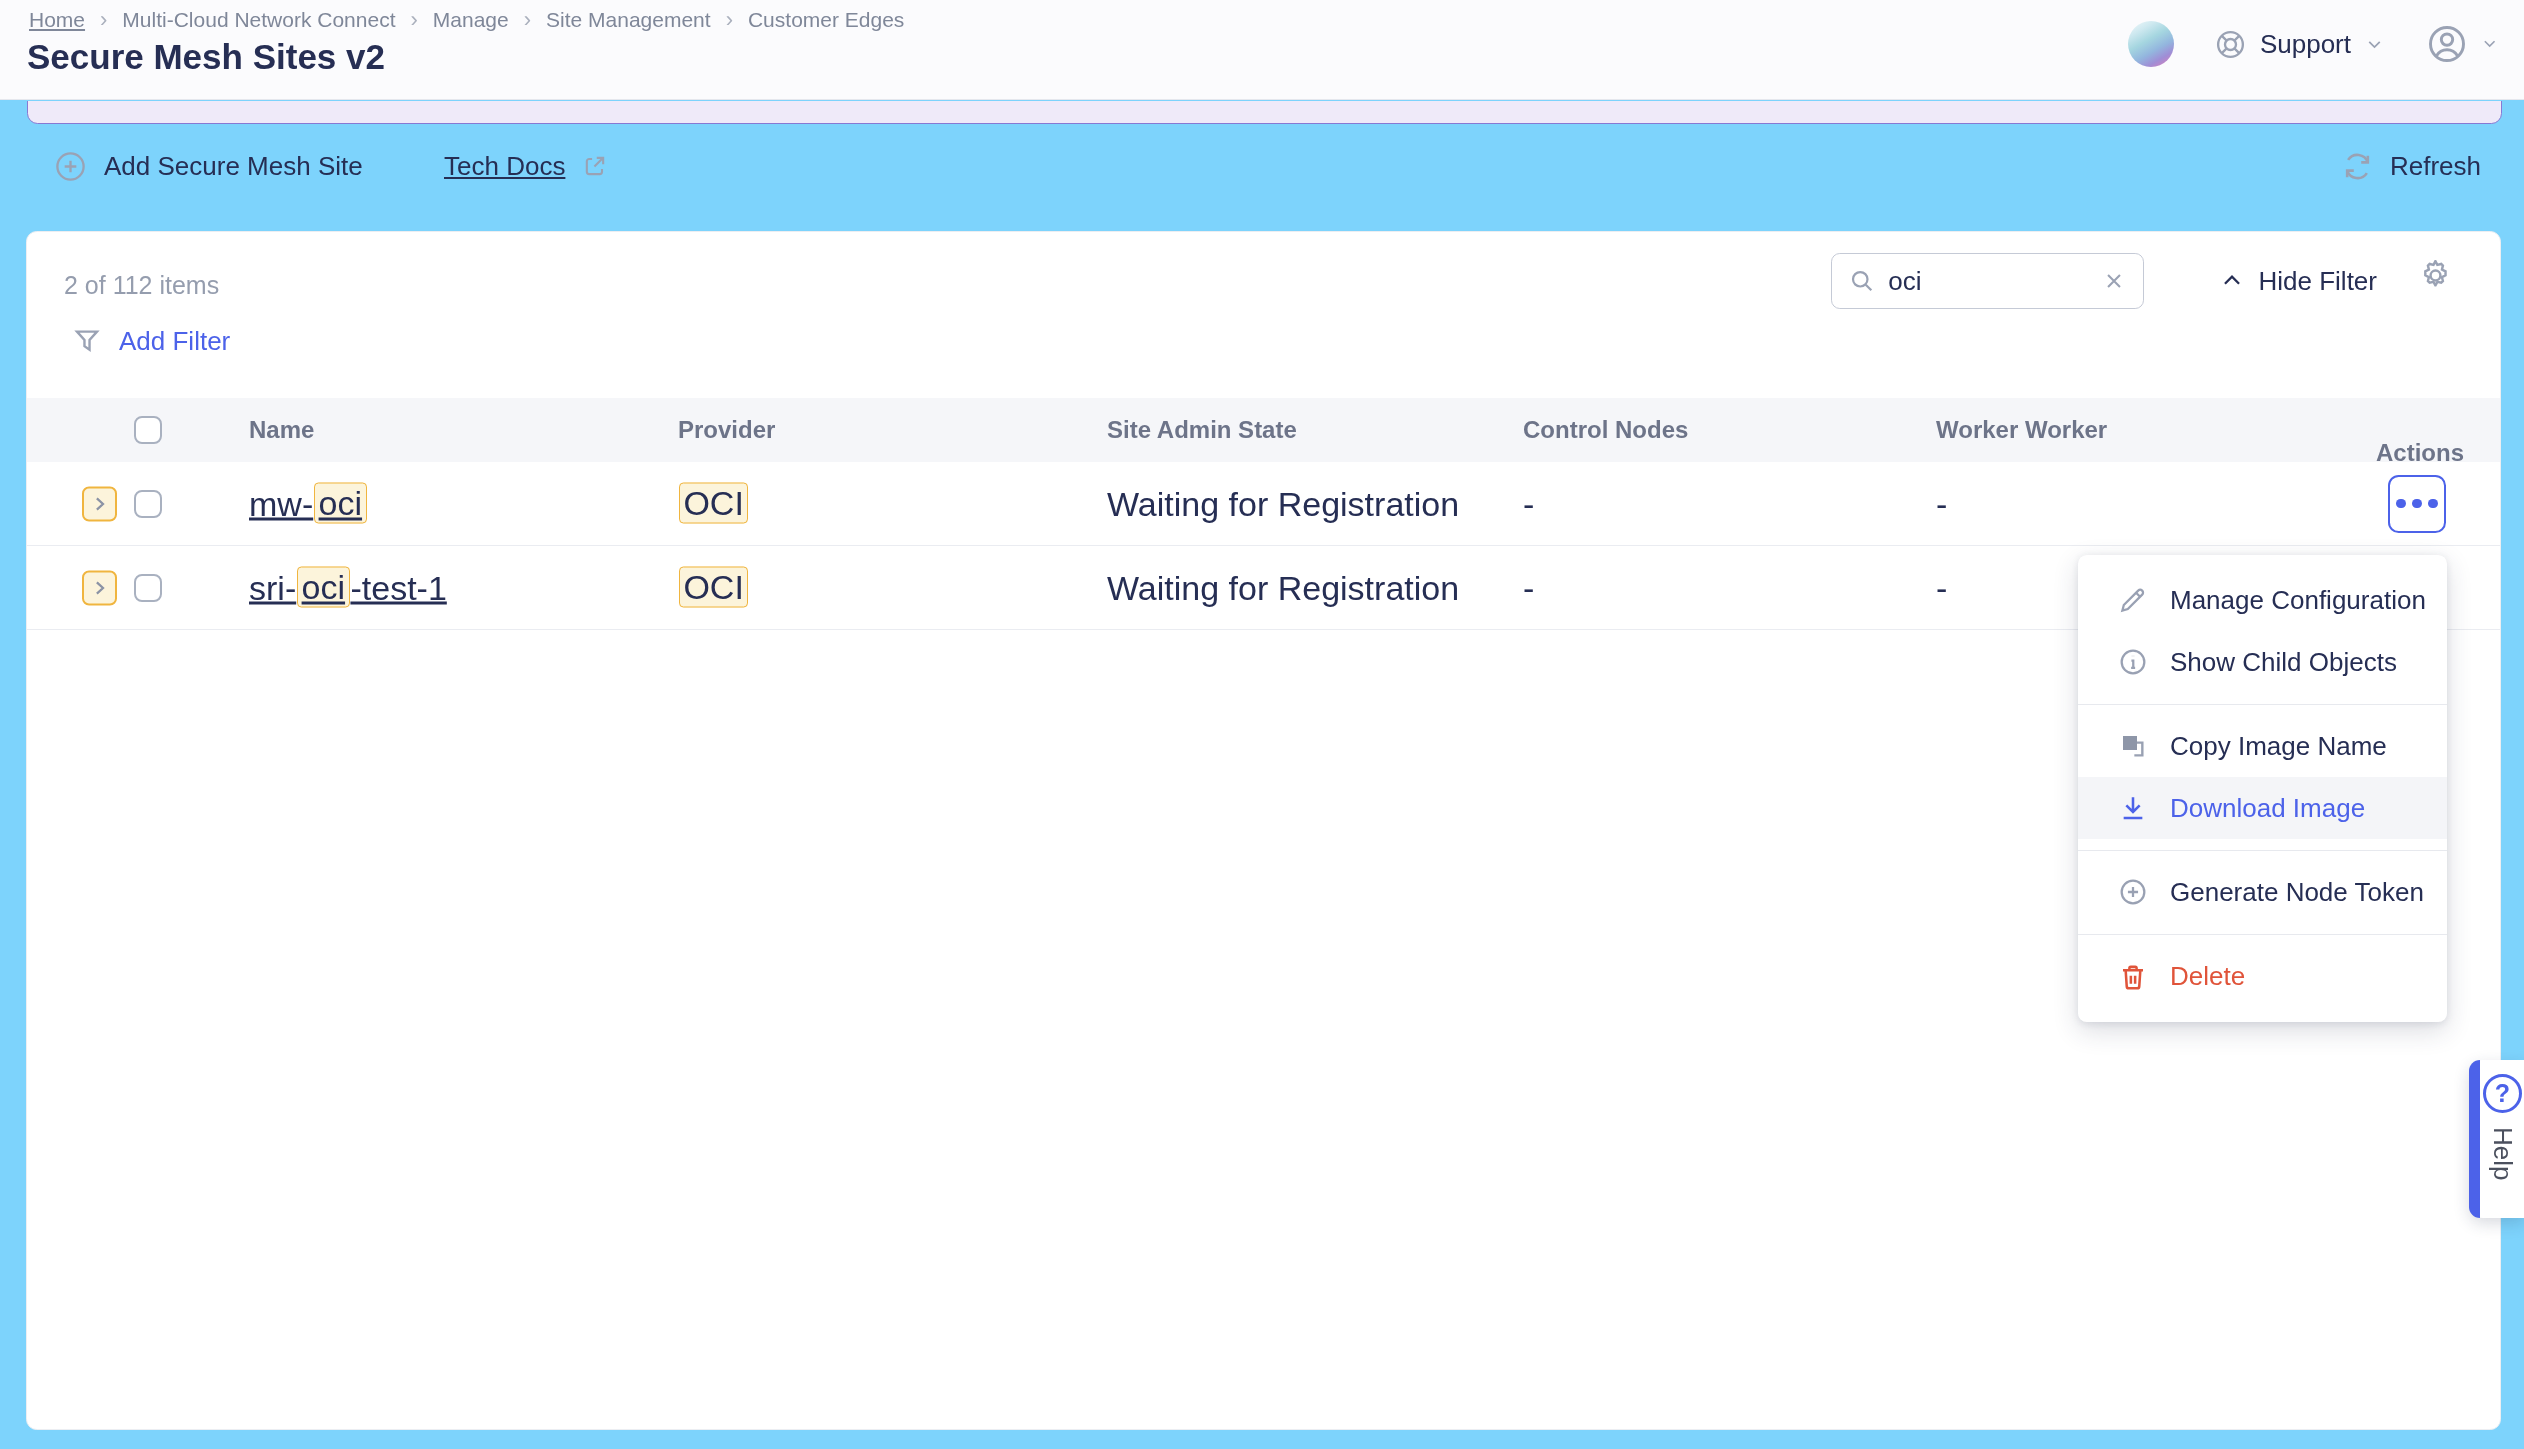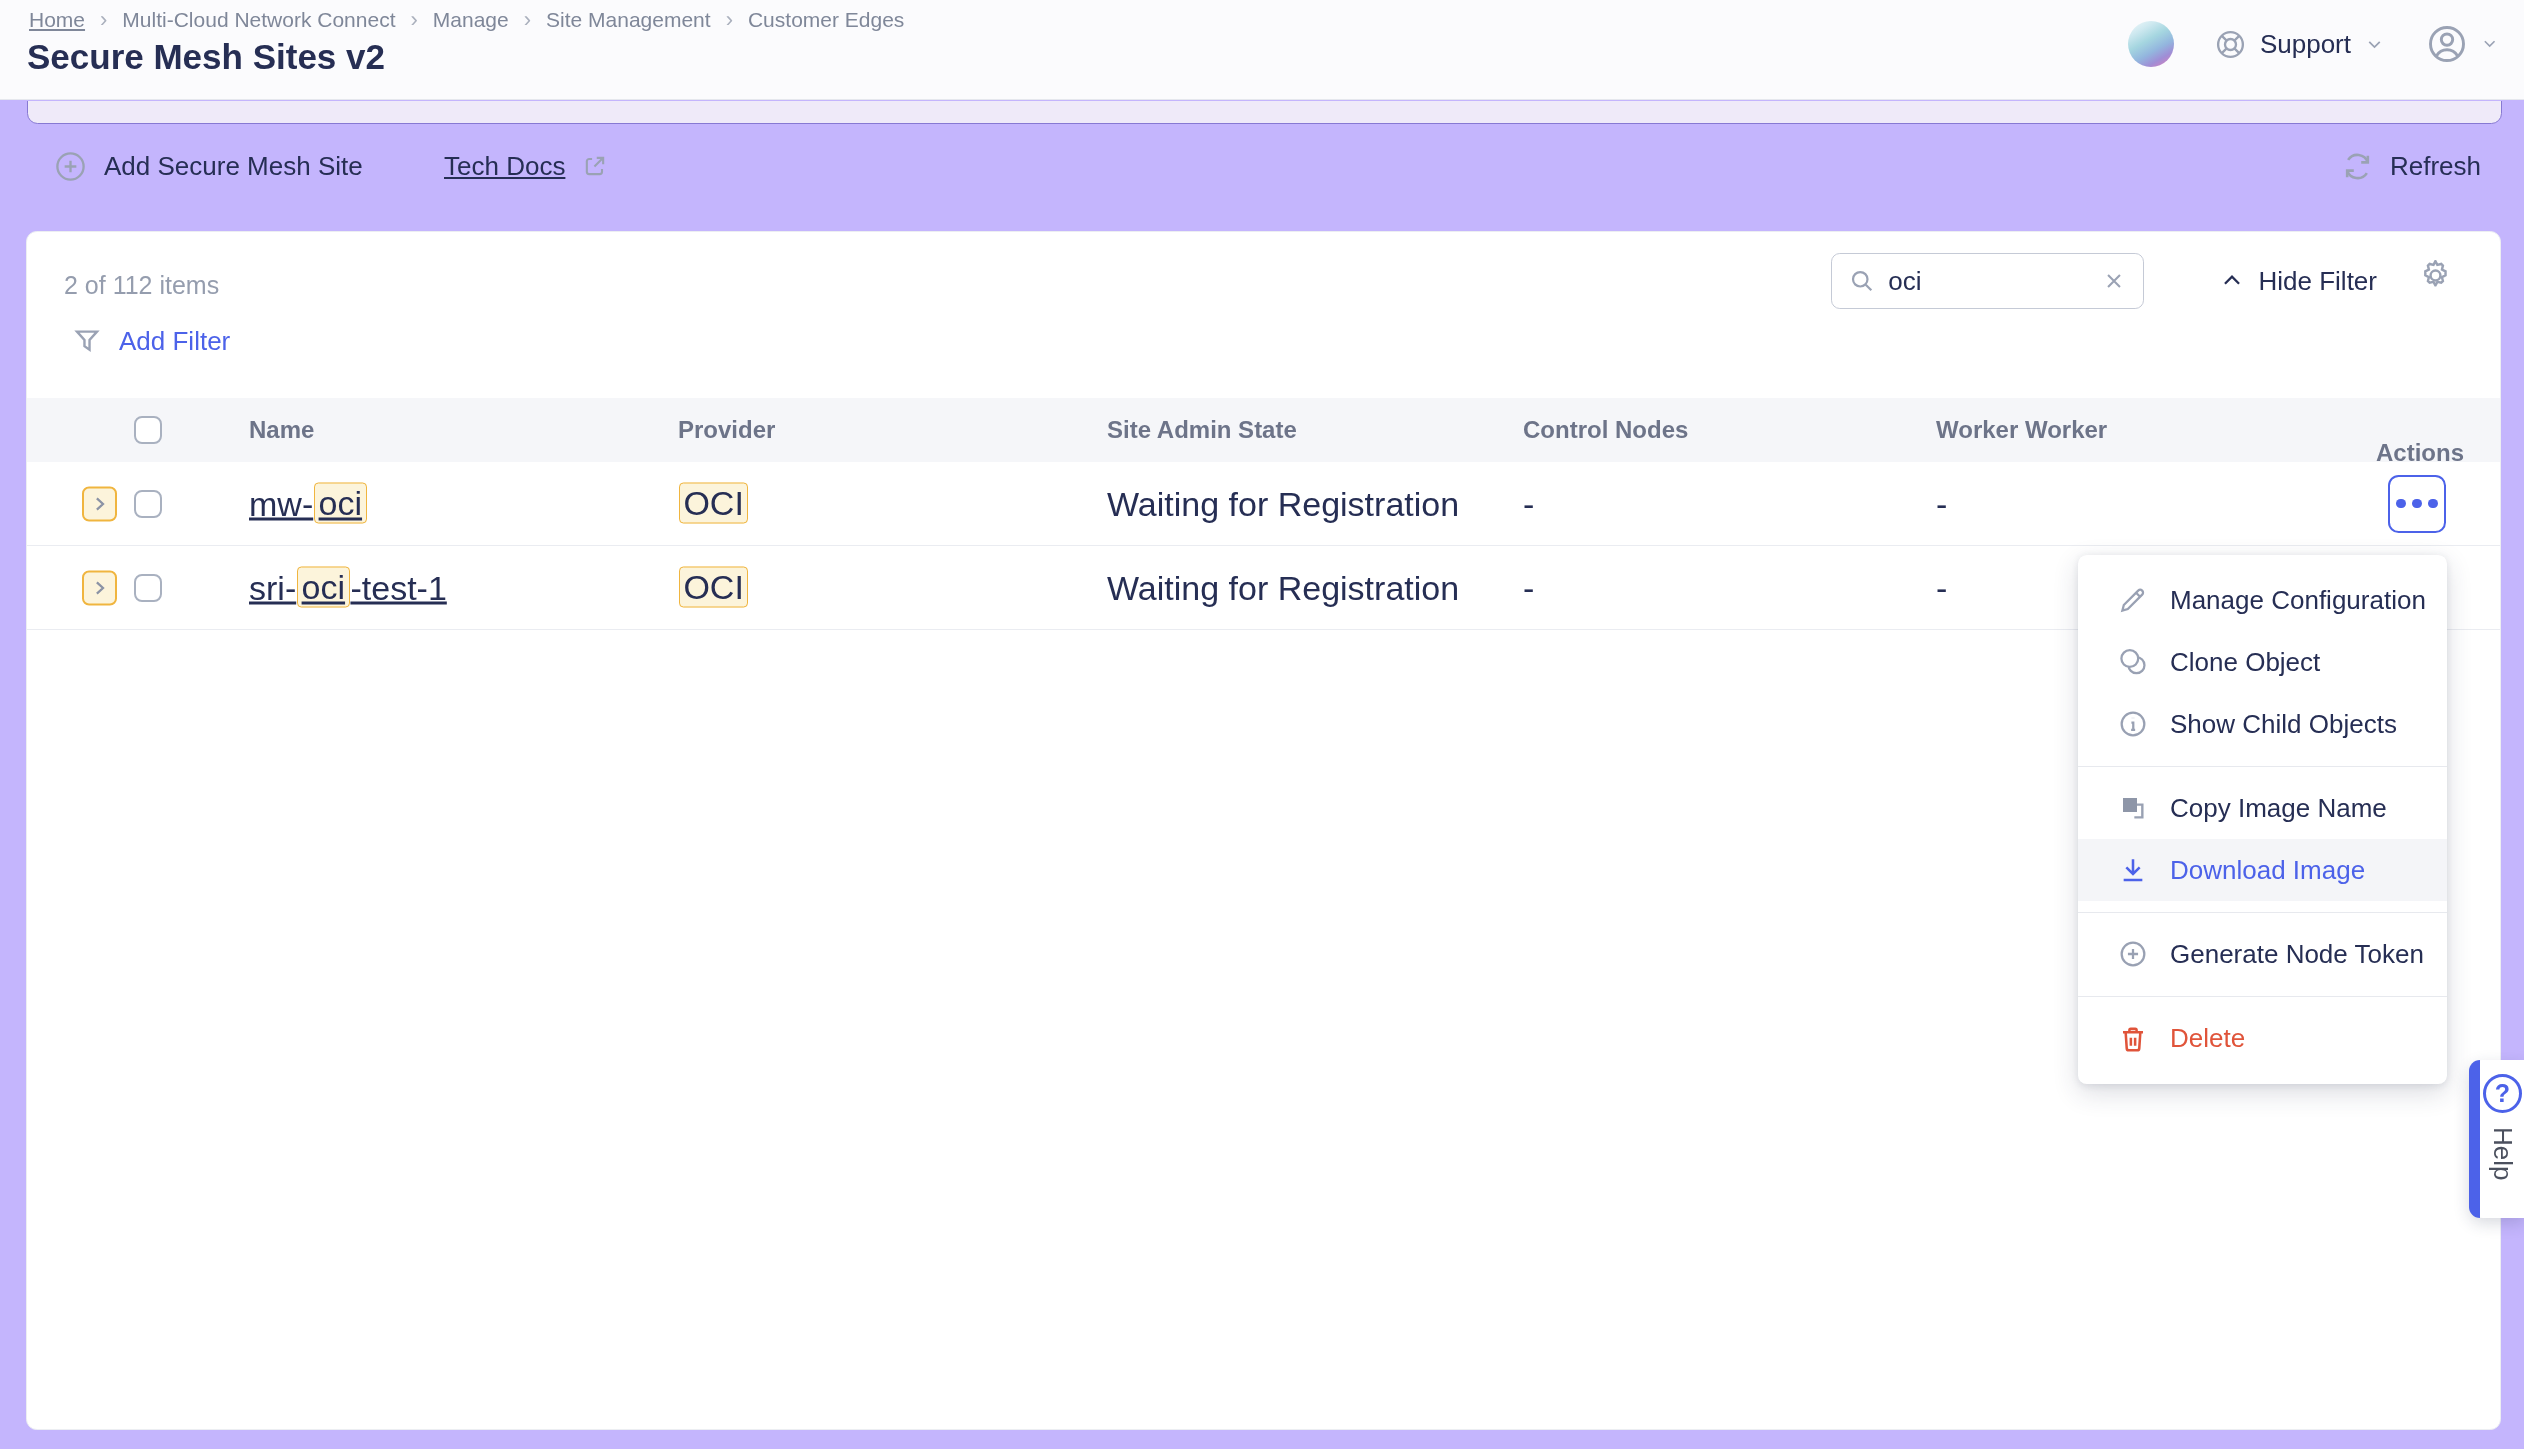--- a/index.html
+++ b/index.html
@@ -1,18 +1,18 @@
 <!DOCTYPE html>
 <html style="font-size:14px"><head>
 <meta charset="utf-8">
 <style>
   * { margin:0; padding:0; box-sizing:border-box; }
   html,body { width:2525px; height:1450px; }
   body { font-family:"Liberation Sans", sans-serif; }
-  #app { position:relative; width:2525px; height:1450px; background:#c4b5fd; color:#293157; overflow:hidden; }
+  #app { position:relative; width:2525px; height:1450px; background:#7dd3fc; color:#293157; overflow:hidden; }
 
   svg { display:block; }
   .ico { color:#9aa2b4; }
 
   
   .header { position:absolute; top:0; left:0; right:0; height:100px; background:#fbfbfd; border-bottom:1.8px solid #e5e7ed; z-index:5; }
   .breadcrumb { position:absolute; left:29px; top:7px; display:flex; align-items:center; gap:15px; font-size:21px; color:#7f8799; }
   .bc-item { cursor:pointer; }
   .bc-home { text-decoration:underline; }
   .bc-sep { color:#aab0bd; font-size:22px; }
@@ -275,29 +275,20 @@
         <svg width="32" height="32" viewBox="0 0 24 24" fill="none" stroke="currentColor" stroke-width="1.7">
           <path d="M4 20l1.1-4.2L15.9 5a2.1 2.1 0 0 1 3 3L8.1 18.8 4 20z"></path>
             <path d="M14.3 6.6l3 3"></path>
         </svg>
       </span>
       <span>Manage Configuration</span>
     </div>
     <div class="menu-item">
       <span class="mi">
         <svg width="32" height="32" viewBox="0 0 24 24" fill="none" stroke="currentColor" stroke-width="1.7">
-          <circle cx="14.6" cy="14.4" r="6"></circle>
-            <circle cx="9.6" cy="9.4" r="6.3" fill="#fff"></circle>
-        </svg>
-      </span>
-      <span>Clone Object</span>
-    </div>
-    <div class="menu-item">
-      <span class="mi">
-        <svg width="32" height="32" viewBox="0 0 24 24" fill="none" stroke="currentColor" stroke-width="1.7">
           <circle cx="12" cy="12" r="8.5"></circle>
             <path d="M10.8 11h1.4v5.2M10.6 16.4h3"></path>
             <path d="M12 7.4v.2" stroke-width="2.4"></path>
         </svg>
       </span>
       <span>Show Child Objects</span>
     </div>
 
     <div class="menu-div"></div>
 

